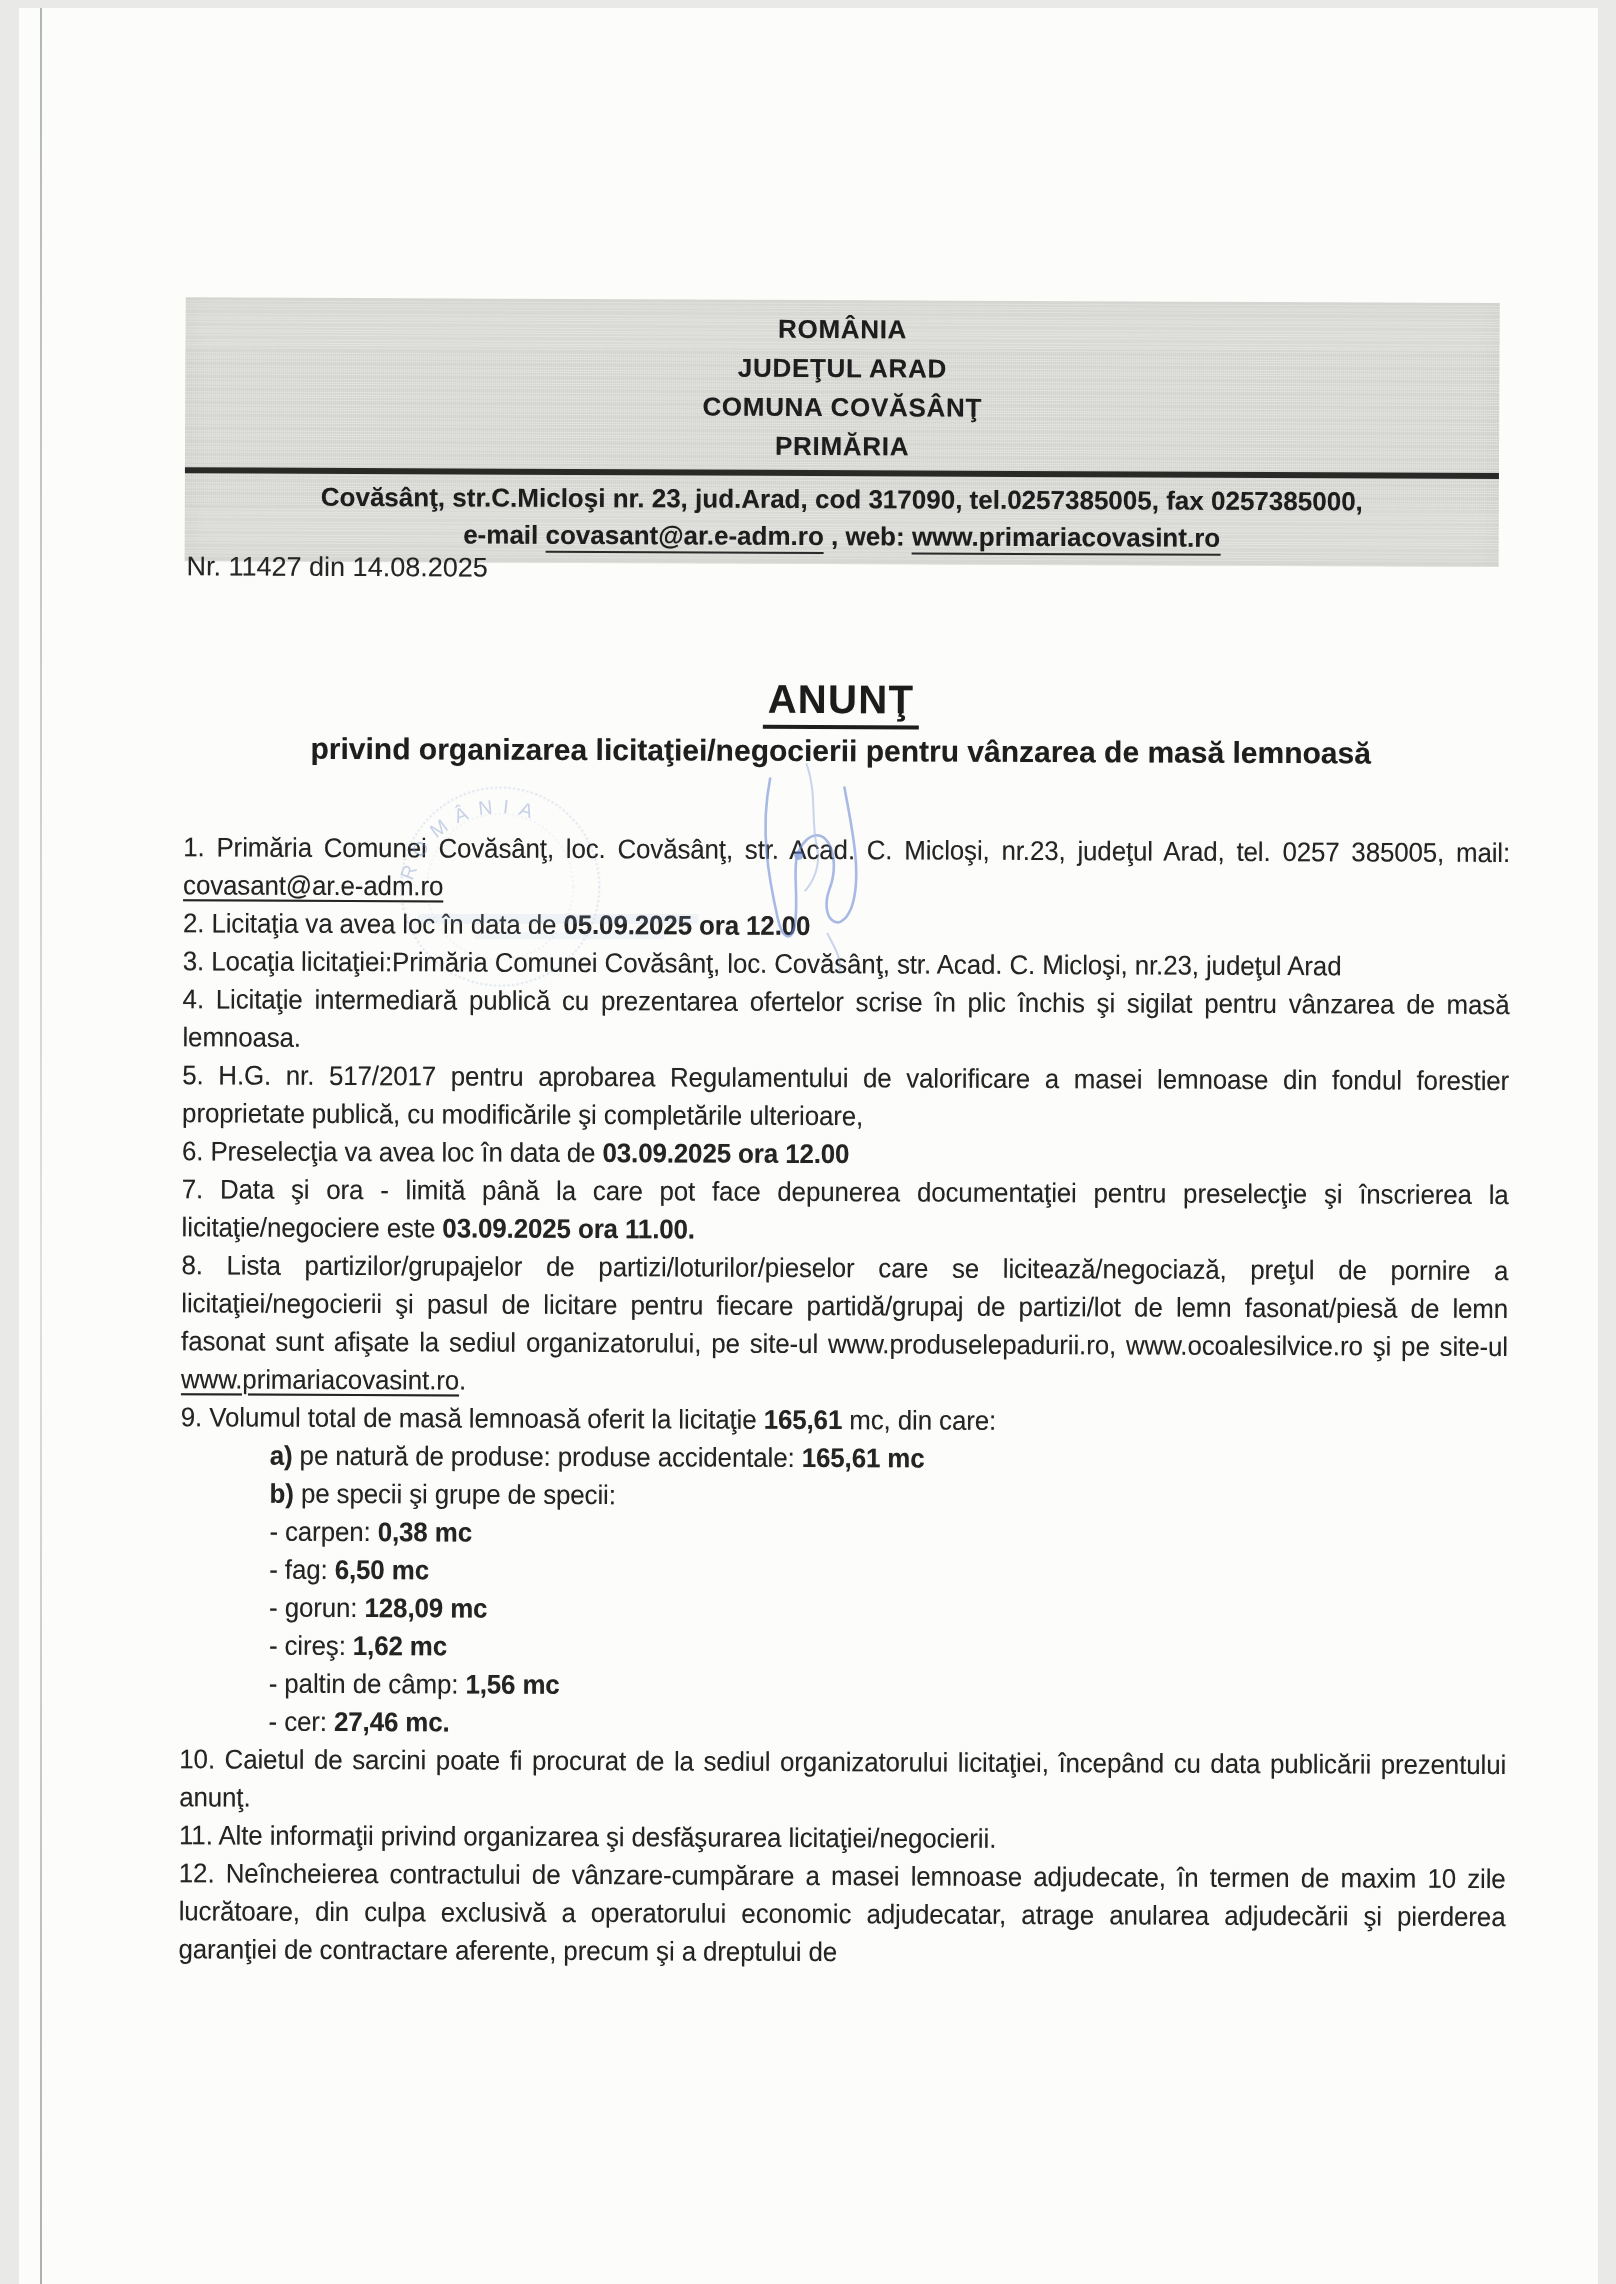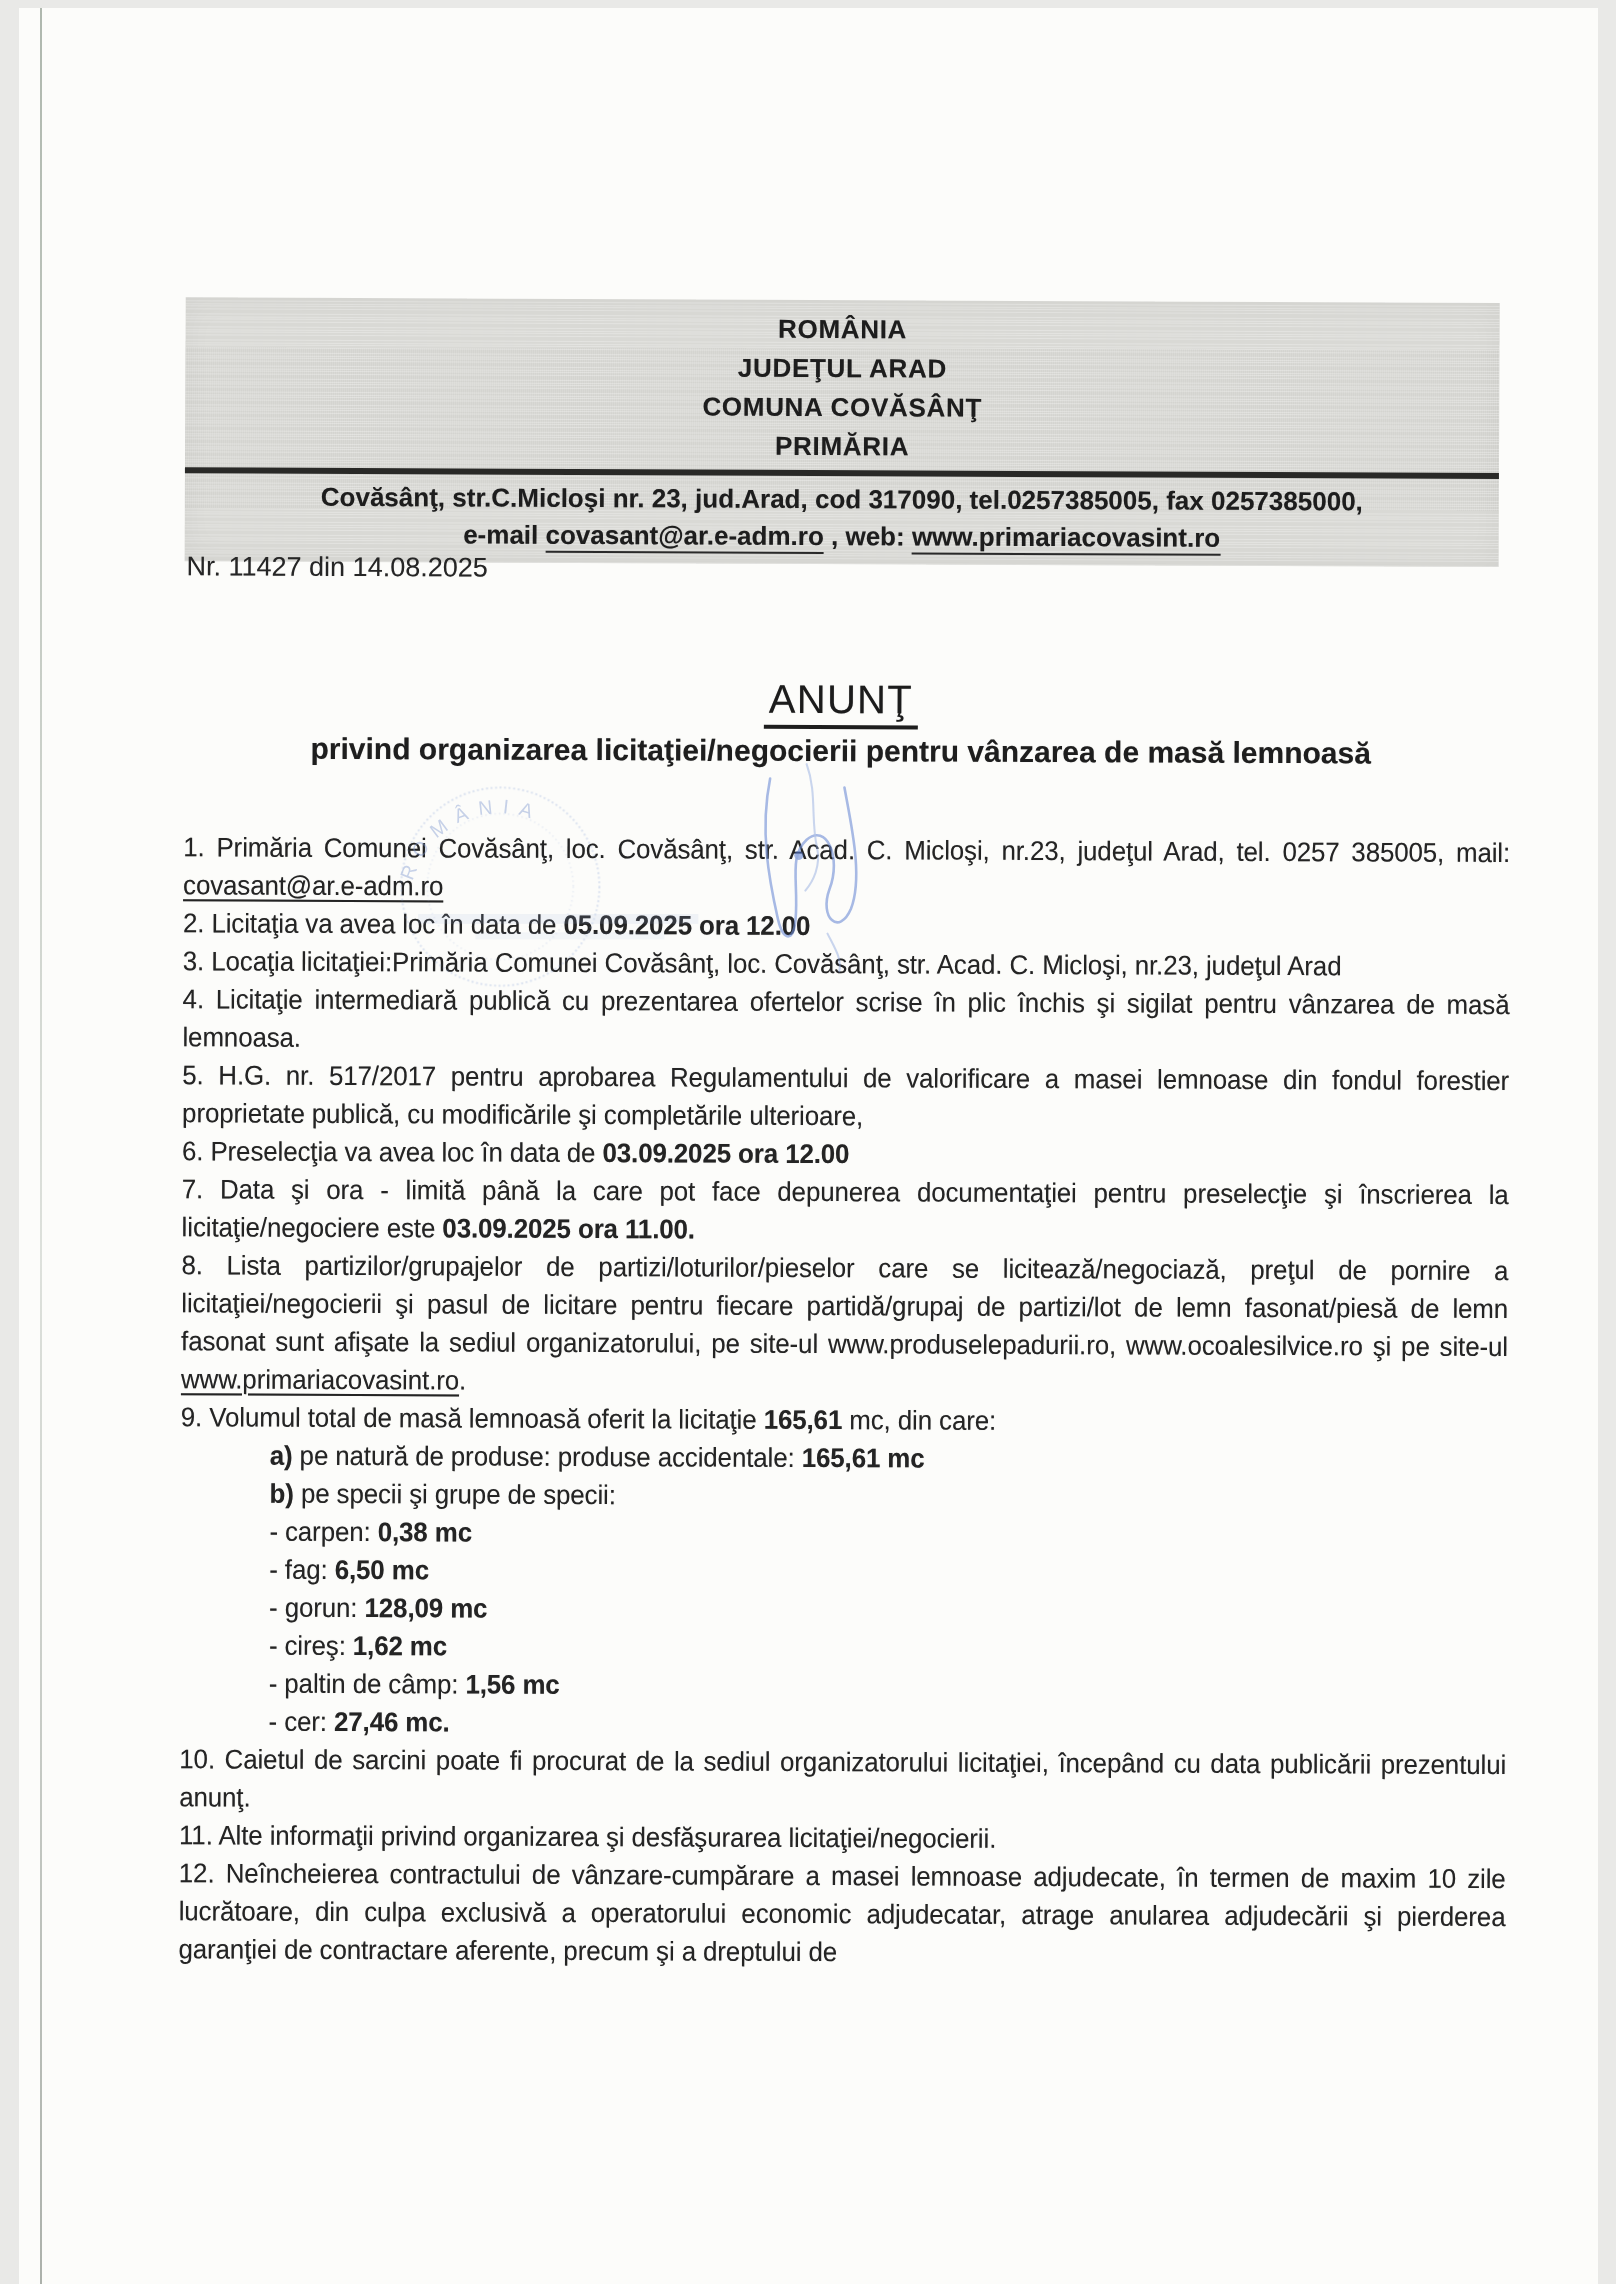--- a/index.html
+++ b/index.html
@@ -31,21 +31,21 @@
   }
   .addr2{margin-top:0;}
   .ul{border-bottom:2.6px solid #2a2a2a;padding-bottom:0.7px;}
 
   .ref-number{position:absolute;left:166px;top:546px;font-size:27px;color:#262626;
     text-shadow:0 0 0.7px rgba(40,40,40,.3);}
 
   
   .doc-title{position:absolute;left:164px;top:669px;width:1314px;text-align:center;}
   .title-text{
-    display:inline-block;font-size:40px;font-weight:400;letter-spacing:1.3px;color:#1c1c1c;
+    display:inline-block;font-size:40px;font-weight:700;letter-spacing:1.3px;color:#1c1c1c;
     border-bottom:4.6px solid #1e1e1e;padding:0 5.2px 3.3px;
     text-shadow:0 0 0.7px rgba(30,30,30,.4);
     text-align:right;
   }
   .doc-subtitle{
     position:absolute;left:164px;top:726px;width:1314px;text-align:center;
     font-size:30px;font-weight:700;color:#1e1e1e;text-shadow:0 0 0.7px rgba(30,30,30,.4);
   }
 
   

